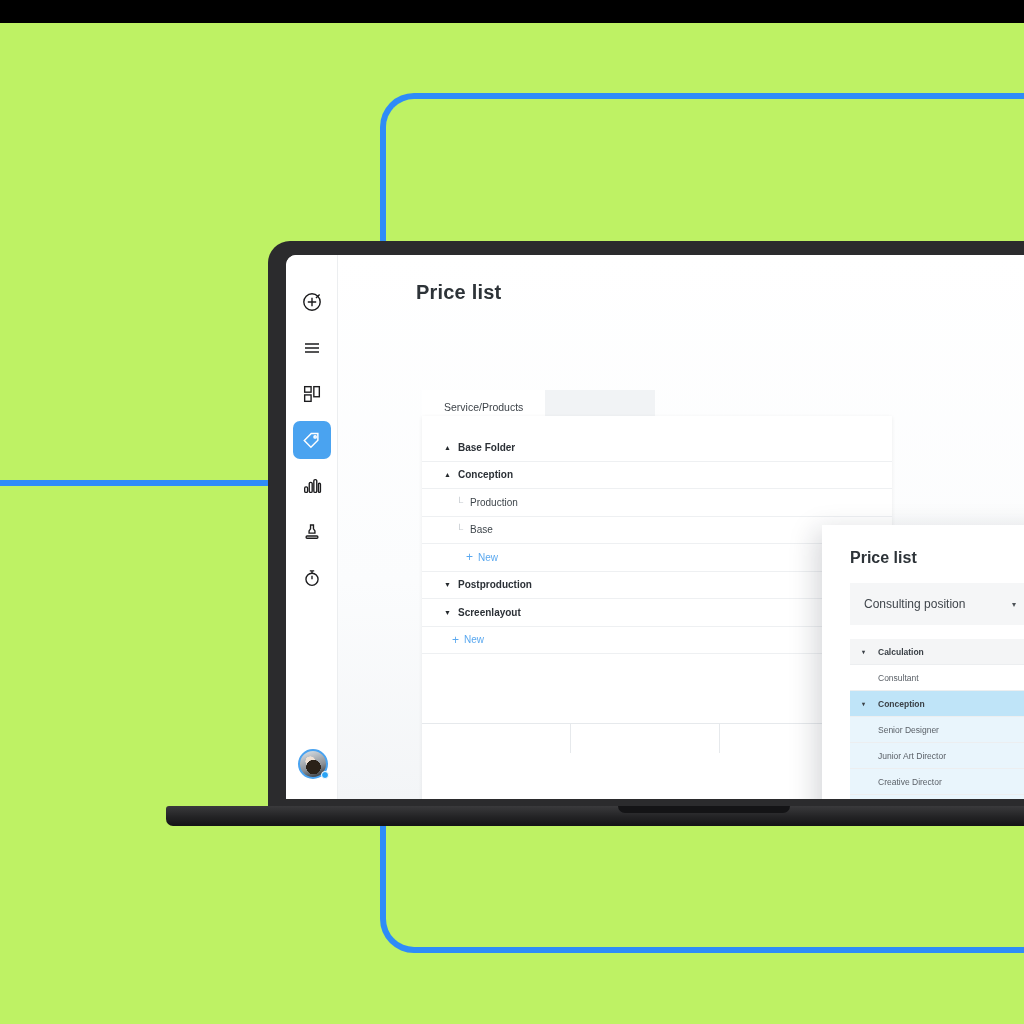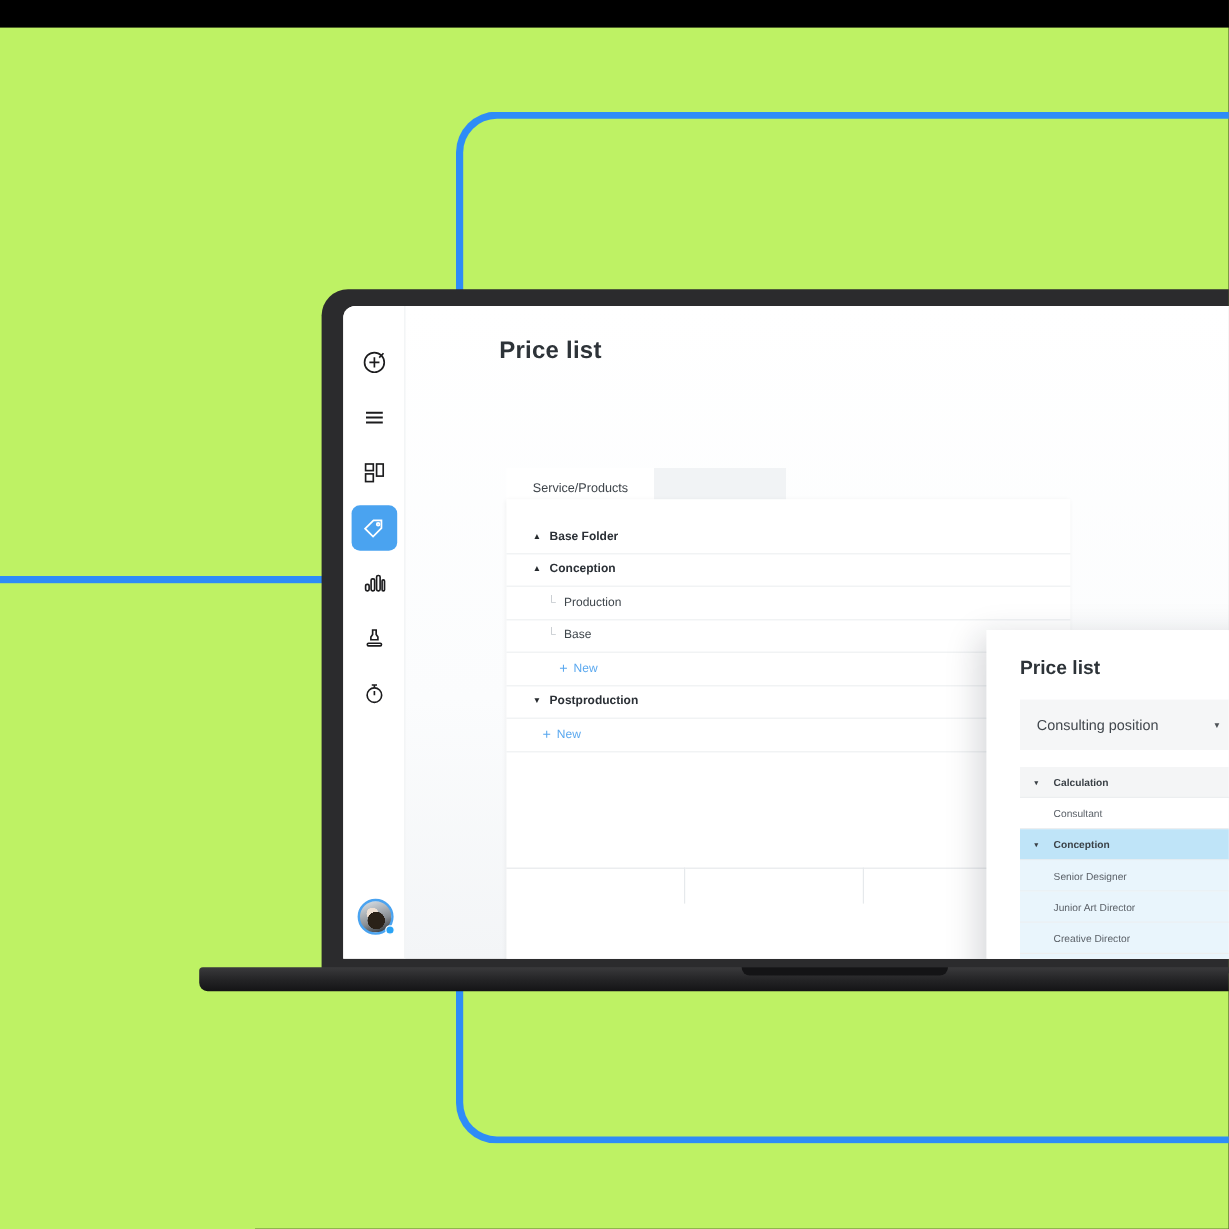--- a/index.html
+++ b/index.html
@@ -346,20 +346,24 @@
           <span>New</span>
         </div>
 
 
         <div class="tree-row bold">
           <span class="tri">▼</span>
           <span>Postproduction</span>
         </div>
 
 
+        <div class="tree-row bold">
+          <span class="tri">▼</span>
+          <span>Screenlayout</span>
+        </div>
 
         <div class="tree-new root">
           <span class="plus">+</span>
           <span>New</span>
         </div>
       </div>
 
       <div id="ghost-table">
         <div></div>
         <div></div>

